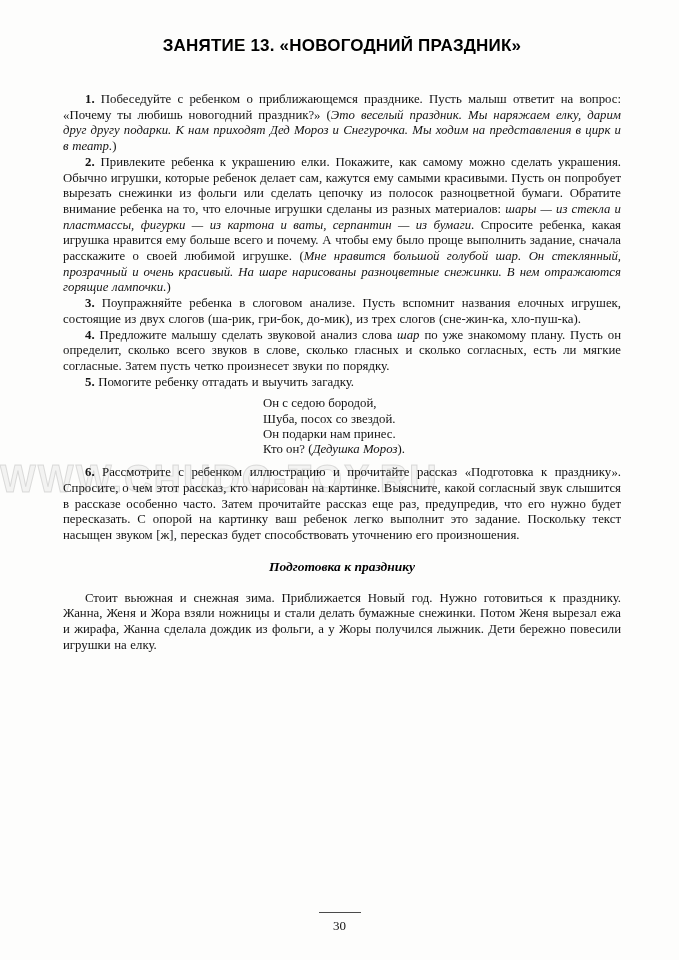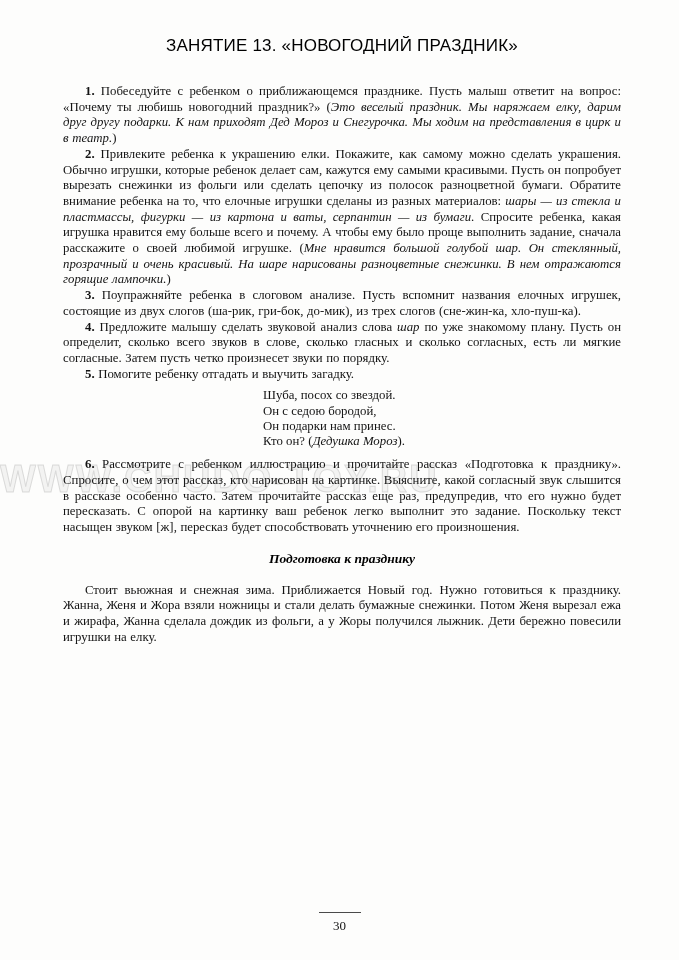--- a/index.html
+++ b/index.html
@@ -16,25 +16,25 @@
     color: #131313;
     overflow: hidden;
   }
   .content {
     position: absolute;
     left: 63px;
     top: 0;
     width: 558px;
   }
   .page-title {
-    margin: 36px 0 28px 0;
+    margin: 36px 0 36px 0;
     text-align: center;
     font-family: "Liberation Sans", sans-serif;
     font-size: 17px;
-    font-weight: 400;
+    font-weight: 700;
     letter-spacing: 0.2px;
     color: #000;
     white-space: nowrap;
   }
   .para {
     margin: 0;
     font-size: 12.8px;
     line-height: 15.7px;
     text-align: justify;
     text-indent: 22px;
@@ -104,22 +104,22 @@
 
     <p class="para"><span class="num">2.</span><span> Привлеките ребенка к украшению елки. Покажите, как самому можно сделать украшения. Обычно игрушки, которые ребенок делает сам, кажутся ему самыми красивыми. Пусть он попробует вырезать снежинки из фольги или сделать цепочку из полосок разноцветной бумаги. Обратите внимание ребенка на то, что елочные игрушки сделаны из разных материалов: </span><span class="it">шары — из стекла и пластмассы, фигурки — из картона и ваты, серпантин — из бумаги</span><span>. Спросите ребенка, какая игрушка нравится ему больше всего и почему. А чтобы ему было проще выполнить задание, сначала расскажите о своей любимой игрушке. (</span><span class="it">Мне нравится большой голубой шар. Он стеклянный, прозрачный и очень красивый. На шаре нарисованы разноцветные снежинки. В нем отражаются горящие лампочки.</span><span>)</span></p>
 
     <p class="para"><span class="num">3.</span><span> Поупражняйте ребенка в слоговом анализе. Пусть вспомнит названия елочных игрушек, состоящие из двух слогов (ша-рик, гри-бок, до-мик), из трех слогов (сне-жин-ка, хло-пуш-ка).</span></p>
 
     <p class="para"><span class="num">4.</span><span> Предложите малышу сделать звуковой анализ слова </span><span class="it">шар</span><span> по уже знакомому плану. Пусть он определит, сколько всего звуков в слове, сколько гласных и сколько согласных, есть ли мягкие согласные. Затем пусть четко произнесет звуки по порядку.</span></p>
 
     <p class="para"><span class="num">5.</span><span> Помогите ребенку отгадать и выучить загадку.</span></p>
 
     <div class="riddle">
+      <div>Он с седою бородой,</div>
       <div>Шуба, посох со звездой.</div>
-      <div>Он с седою бородой,</div>
       <div>Он подарки нам принес.</div>
       <div><span>Кто он? (</span><span class="it">Дедушка Мороз</span><span>).</span></div>
     </div>
 
     <p class="para"><span class="num">6.</span><span> Рассмотрите с ребенком иллюстрацию и прочитайте рассказ «Подготовка к празднику». Спросите, о чем этот рассказ, кто нарисован на картинке. Выясните, какой согласный звук слышится в рассказе особенно часто. Затем прочитайте рассказ еще раз, предупредив, что его нужно будет пересказать. С опорой на картинку ваш ребенок легко выполнит это задание. Поскольку текст насыщен звуком [ж], пересказ будет способствовать уточнению его произношения.</span></p>
 
     <h2 class="story-heading">Подготовка к празднику</h2>
 
     <p class="para">Стоит вьюжная и снежная зима. Приближается Новый год. Нужно готовиться к празднику. Жанна, Женя и Жора взяли ножницы и стали делать бумажные снежинки. Потом Женя вырезал ежа и жирафа, Жанна сделала дождик из фольги, а у Жоры получился лыжник. Дети бережно повесили игрушки на елку.</p>
 

